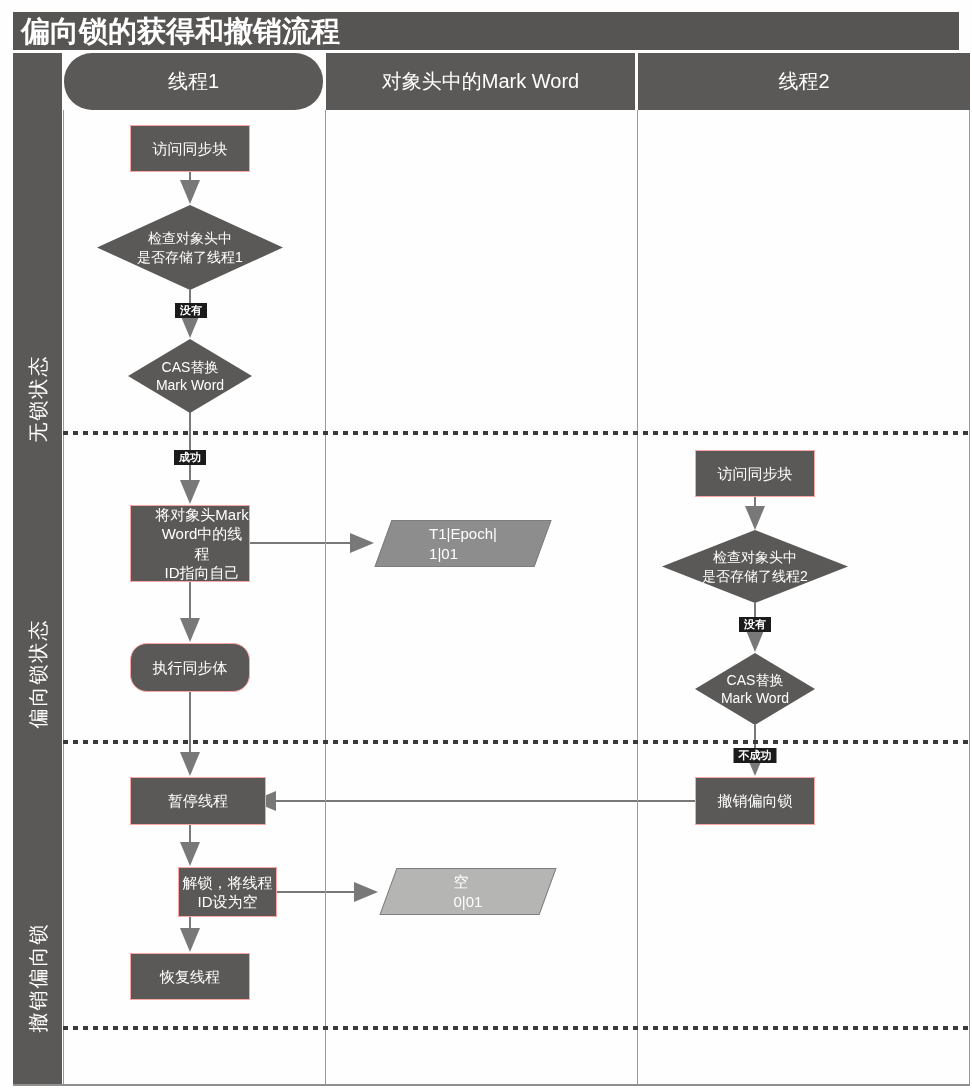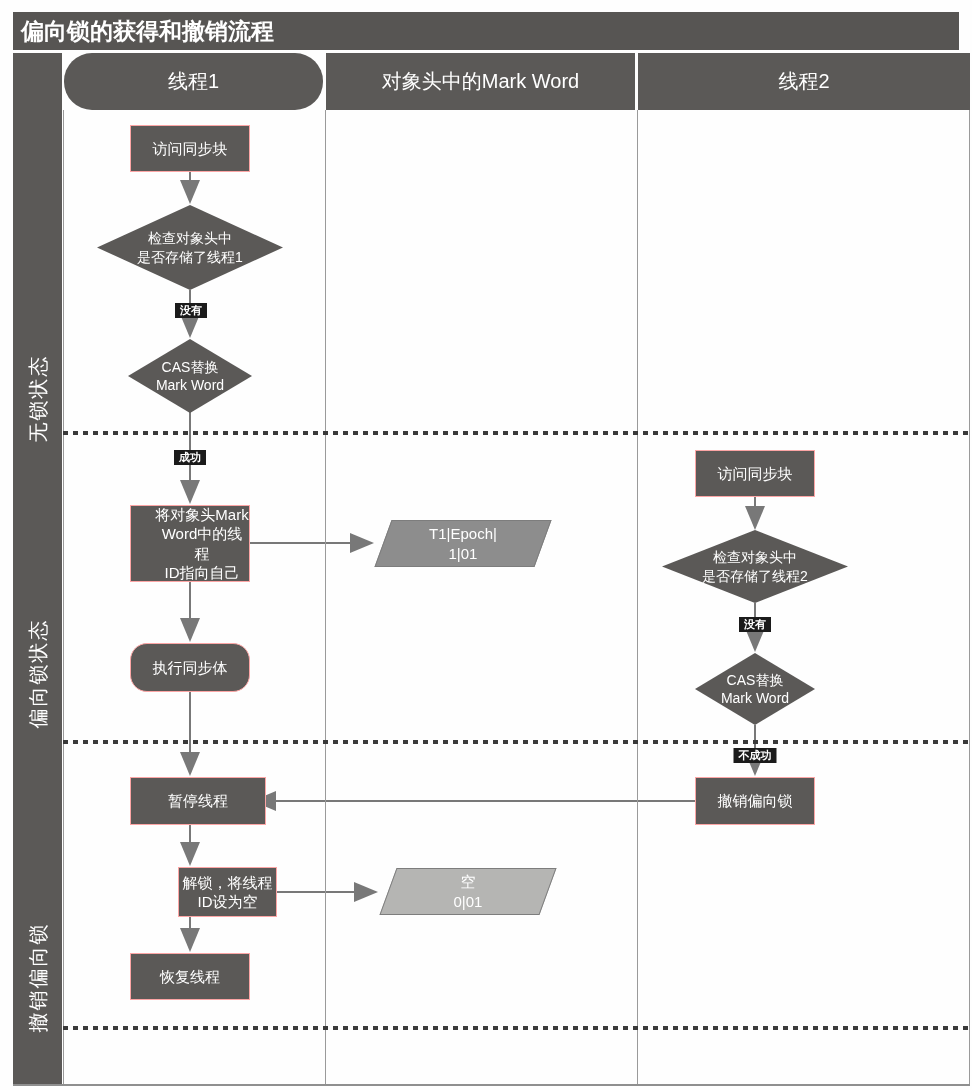--- a/index.html
+++ b/index.html
@@ -1,39 +1,39 @@
 <!DOCTYPE html>
 <html><head>
 <meta charset="utf-8">
 <style>
   html,body{margin:0;padding:0;background:#fff;}
   body{font-family:"Liberation Sans","DejaVu Sans",sans-serif;}
   .stage{position:relative;width:972px;height:1090px;background:#fefefe;overflow:hidden;}
   .titlebar{position:absolute;left:13px;top:12px;width:946px;height:38px;background:#575553;
-    color:#fff;font-size:23px;font-weight:bold;line-height:38px;padding-left:8px;box-sizing:border-box;}
+    color:#fff;font-size:29px;font-weight:bold;line-height:38px;padding-left:8px;box-sizing:border-box;}
   .phase-strip{position:absolute;left:13px;top:53px;width:49px;height:1032px;background:#5b5957;}
   .phase-label{position:absolute;left:13px;width:49px;height:210px;display:flex;align-items:center;justify-content:center;}
   .phase-label span{transform:rotate(-90deg);white-space:nowrap;color:#fff;font-size:20px;letter-spacing:2px;}
   .lane-header{position:absolute;top:53px;height:57px;background:#5b5957;color:#fff;font-size:20px;
     display:flex;align-items:center;justify-content:center;}
   .lane-border{position:absolute;top:110px;height:975px;width:1px;background:#9a9a9a;}
   .bottom-border{position:absolute;left:13px;top:1084px;width:957px;height:2px;background:#8f8f8f;}
   .dotted{position:absolute;left:63px;width:907px;height:4px;
     background:repeating-linear-gradient(90deg,#3a3a3a 0 5px,transparent 5px 10px);}
   .box{position:absolute;background:#5b5957;border:1px solid #fca5a5;color:#fff;font-size:15px;
     display:flex;align-items:center;justify-content:center;text-align:center;
     white-space:pre-line;line-height:1.3;box-sizing:border-box;}
   .diamond{position:absolute;display:flex;align-items:center;justify-content:center;text-align:center;
     color:#fff;font-size:14px;white-space:pre-line;line-height:1.3;}
   .diamond .shape{position:absolute;inset:0;background:#5b5957;
     clip-path:polygon(50% 0,100% 50%,50% 100%,0 50%);}
   .diamond .txt{position:relative;}
   .chip{position:absolute;transform:translateX(-50%);background:#1b1b1b;color:#fff;
     font-size:11px;font-weight:bold;padding:0 5px;white-space:nowrap;}
-  .para{position:absolute;display:flex;align-items:center;justify-content:center;text-align:center;
+  .para{position:absolute;display:flex;align-items:center;justify-content:center;
     color:#fff;font-size:15px;white-space:pre-line;line-height:1.3;}
   .para .shape{position:absolute;inset:0;transform:skewX(-20deg);border:1px solid #7d7d7d;box-sizing:border-box;}
   .para .txt{position:relative;}
   svg.connectors{position:absolute;left:0;top:0;pointer-events:none;}
 </style>
 </head>
 <body>
 
 <div class="stage">
 

